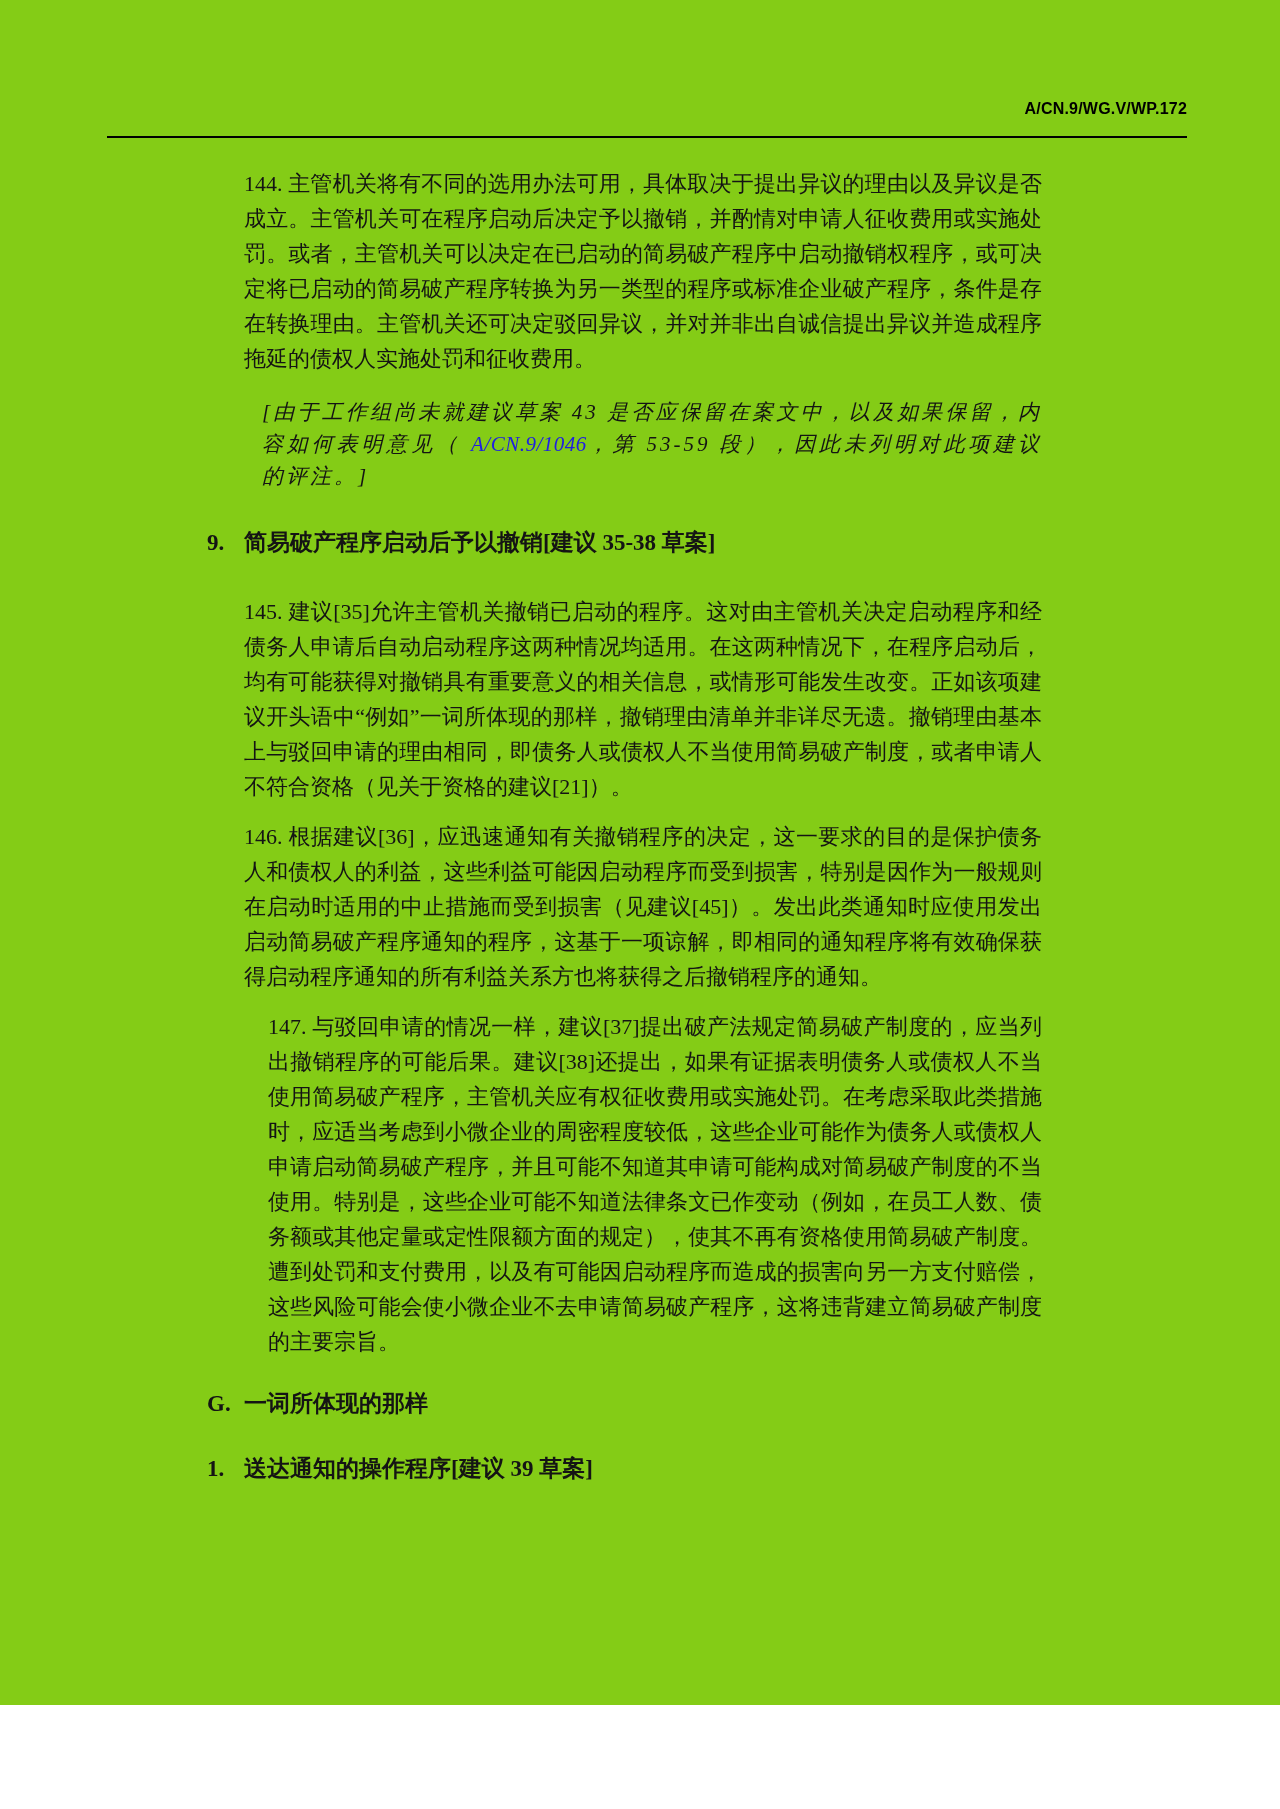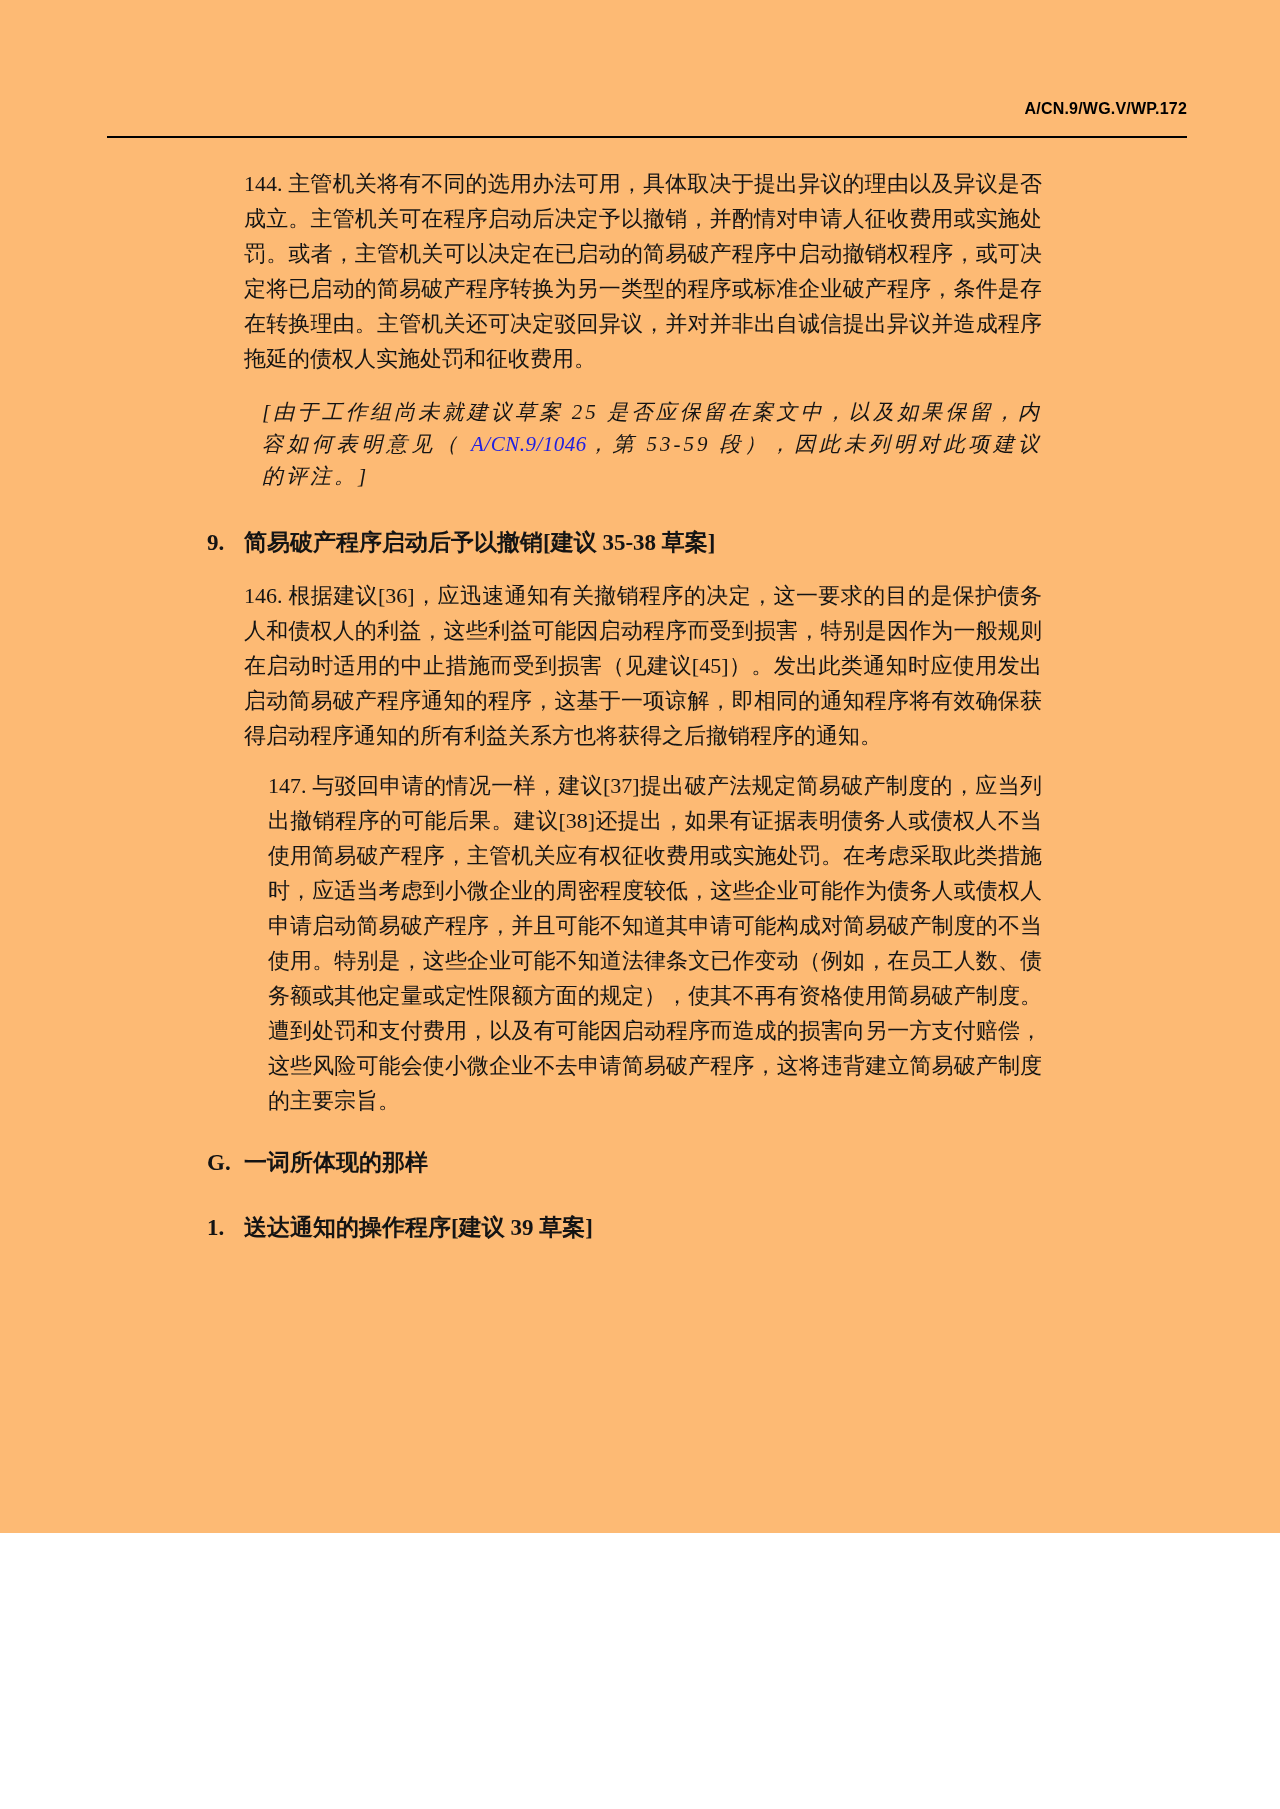--- a/index.html
+++ b/index.html
@@ -2,22 +2,22 @@
 <html><head>
 <meta charset="utf-8">
 <style>
   * { margin: 0; padding: 0; box-sizing: border-box; }
   html, body { background: #ffffff; }
   body { font-family: "Liberation Serif", serif; color: #141414; }
 
   .page {
     position: relative;
     width: 1280px;
-    height: 1533px;
-    background: #fdba74;
+    height: 1705px;
+    background: #84cc16;
     overflow: hidden;
   }
 
   .doc-symbol {
     position: absolute;
     top: 100px;
     right: 93px;
     font-family: "Liberation Sans", sans-serif;
     font-weight: bold;
     font-size: 16px;
@@ -110,27 +110,28 @@
 <div class="page">
 
   <div class="doc-symbol">A/CN.9/WG.V/WP.172</div>
 
   <div class="header-rule"></div>
 
   <div class="content">
 
     <p class="para p144">144. 主管机关将有不同的选用办法可用，具体取决于提出异议的理由以及异议是否成立。主管机关可在程序启动后决定予以撤销，并酌情对申请人征收费用或实施处罚。或者，主管机关可以决定在已启动的简易破产程序中启动撤销权程序，或可决定将已启动的简易破产程序转换为另一类型的程序或标准企业破产程序，条件是存在转换理由。主管机关还可决定驳回异议，并对并非出自诚信提出异议并造成程序拖延的债权人实施处罚和征收费用。</p>
 
-    <p class="bracket-note"><span>[由于工作组尚未就建议草案 25 是否应保留在案文中，以及如果保留，内容如何表明意见（</span><a class="doc-link">A/CN.9/1046</a><span>，第 53-59 段），因此未列明对此项建议的评注。]</span></p>
+    <p class="bracket-note"><span>[由于工作组尚未就建议草案 43 是否应保留在案文中，以及如果保留，内容如何表明意见（</span><a class="doc-link">A/CN.9/1046</a><span>，第 53-59 段），因此未列明对此项建议的评注。]</span></p>
 
     <div class="heading heading-9">
       <span class="h-num">9.</span>
       <span class="h-title">简易破产程序启动后予以撤销[建议 35-38 草案]</span>
     </div>
 
+    <p class="para p145">145. 建议[35]允许主管机关撤销已启动的程序。这对由主管机关决定启动程序和经债务人申请后自动启动程序这两种情况均适用。在这两种情况下，在程序启动后，均有可能获得对撤销具有重要意义的相关信息，或情形可能发生改变。正如该项建议开头语中“例如”一词所体现的那样，撤销理由清单并非详尽无遗。撤销理由基本上与驳回申请的理由相同，即债务人或债权人不当使用简易破产制度，或者申请人不符合资格（见关于资格的建议[21]）。</p>
 
     <p class="para p146">146. 根据建议[36]，应迅速通知有关撤销程序的决定，这一要求的目的是保护债务人和债权人的利益，这些利益可能因启动程序而受到损害，特别是因作为一般规则在启动时适用的中止措施而受到损害（见建议[45]）。发出此类通知时应使用发出启动简易破产程序通知的程序，这基于一项谅解，即相同的通知程序将有效确保获得启动程序通知的所有利益关系方也将获得之后撤销程序的通知。</p>
 
     <p class="para p147">147. 与驳回申请的情况一样，建议[37]提出破产法规定简易破产制度的，应当列出撤销程序的可能后果。建议[38]还提出，如果有证据表明债务人或债权人不当使用简易破产程序，主管机关应有权征收费用或实施处罚。在考虑采取此类措施时，应适当考虑到小微企业的周密程度较低，这些企业可能作为债务人或债权人申请启动简易破产程序，并且可能不知道其申请可能构成对简易破产制度的不当使用。特别是，这些企业可能不知道法律条文已作变动（例如，在员工人数、债务额或其他定量或定性限额方面的规定），使其不再有资格使用简易破产制度。遭到处罚和支付费用，以及有可能因启动程序而造成的损害向另一方支付赔偿，这些风险可能会使小微企业不去申请简易破产程序，这将违背建立简易破产制度的主要宗旨。</p>
 
     <div class="heading heading-g">
       <span class="h-num">G.</span>
       <span class="h-title">一词所体现的那样</span>
     </div>
 

